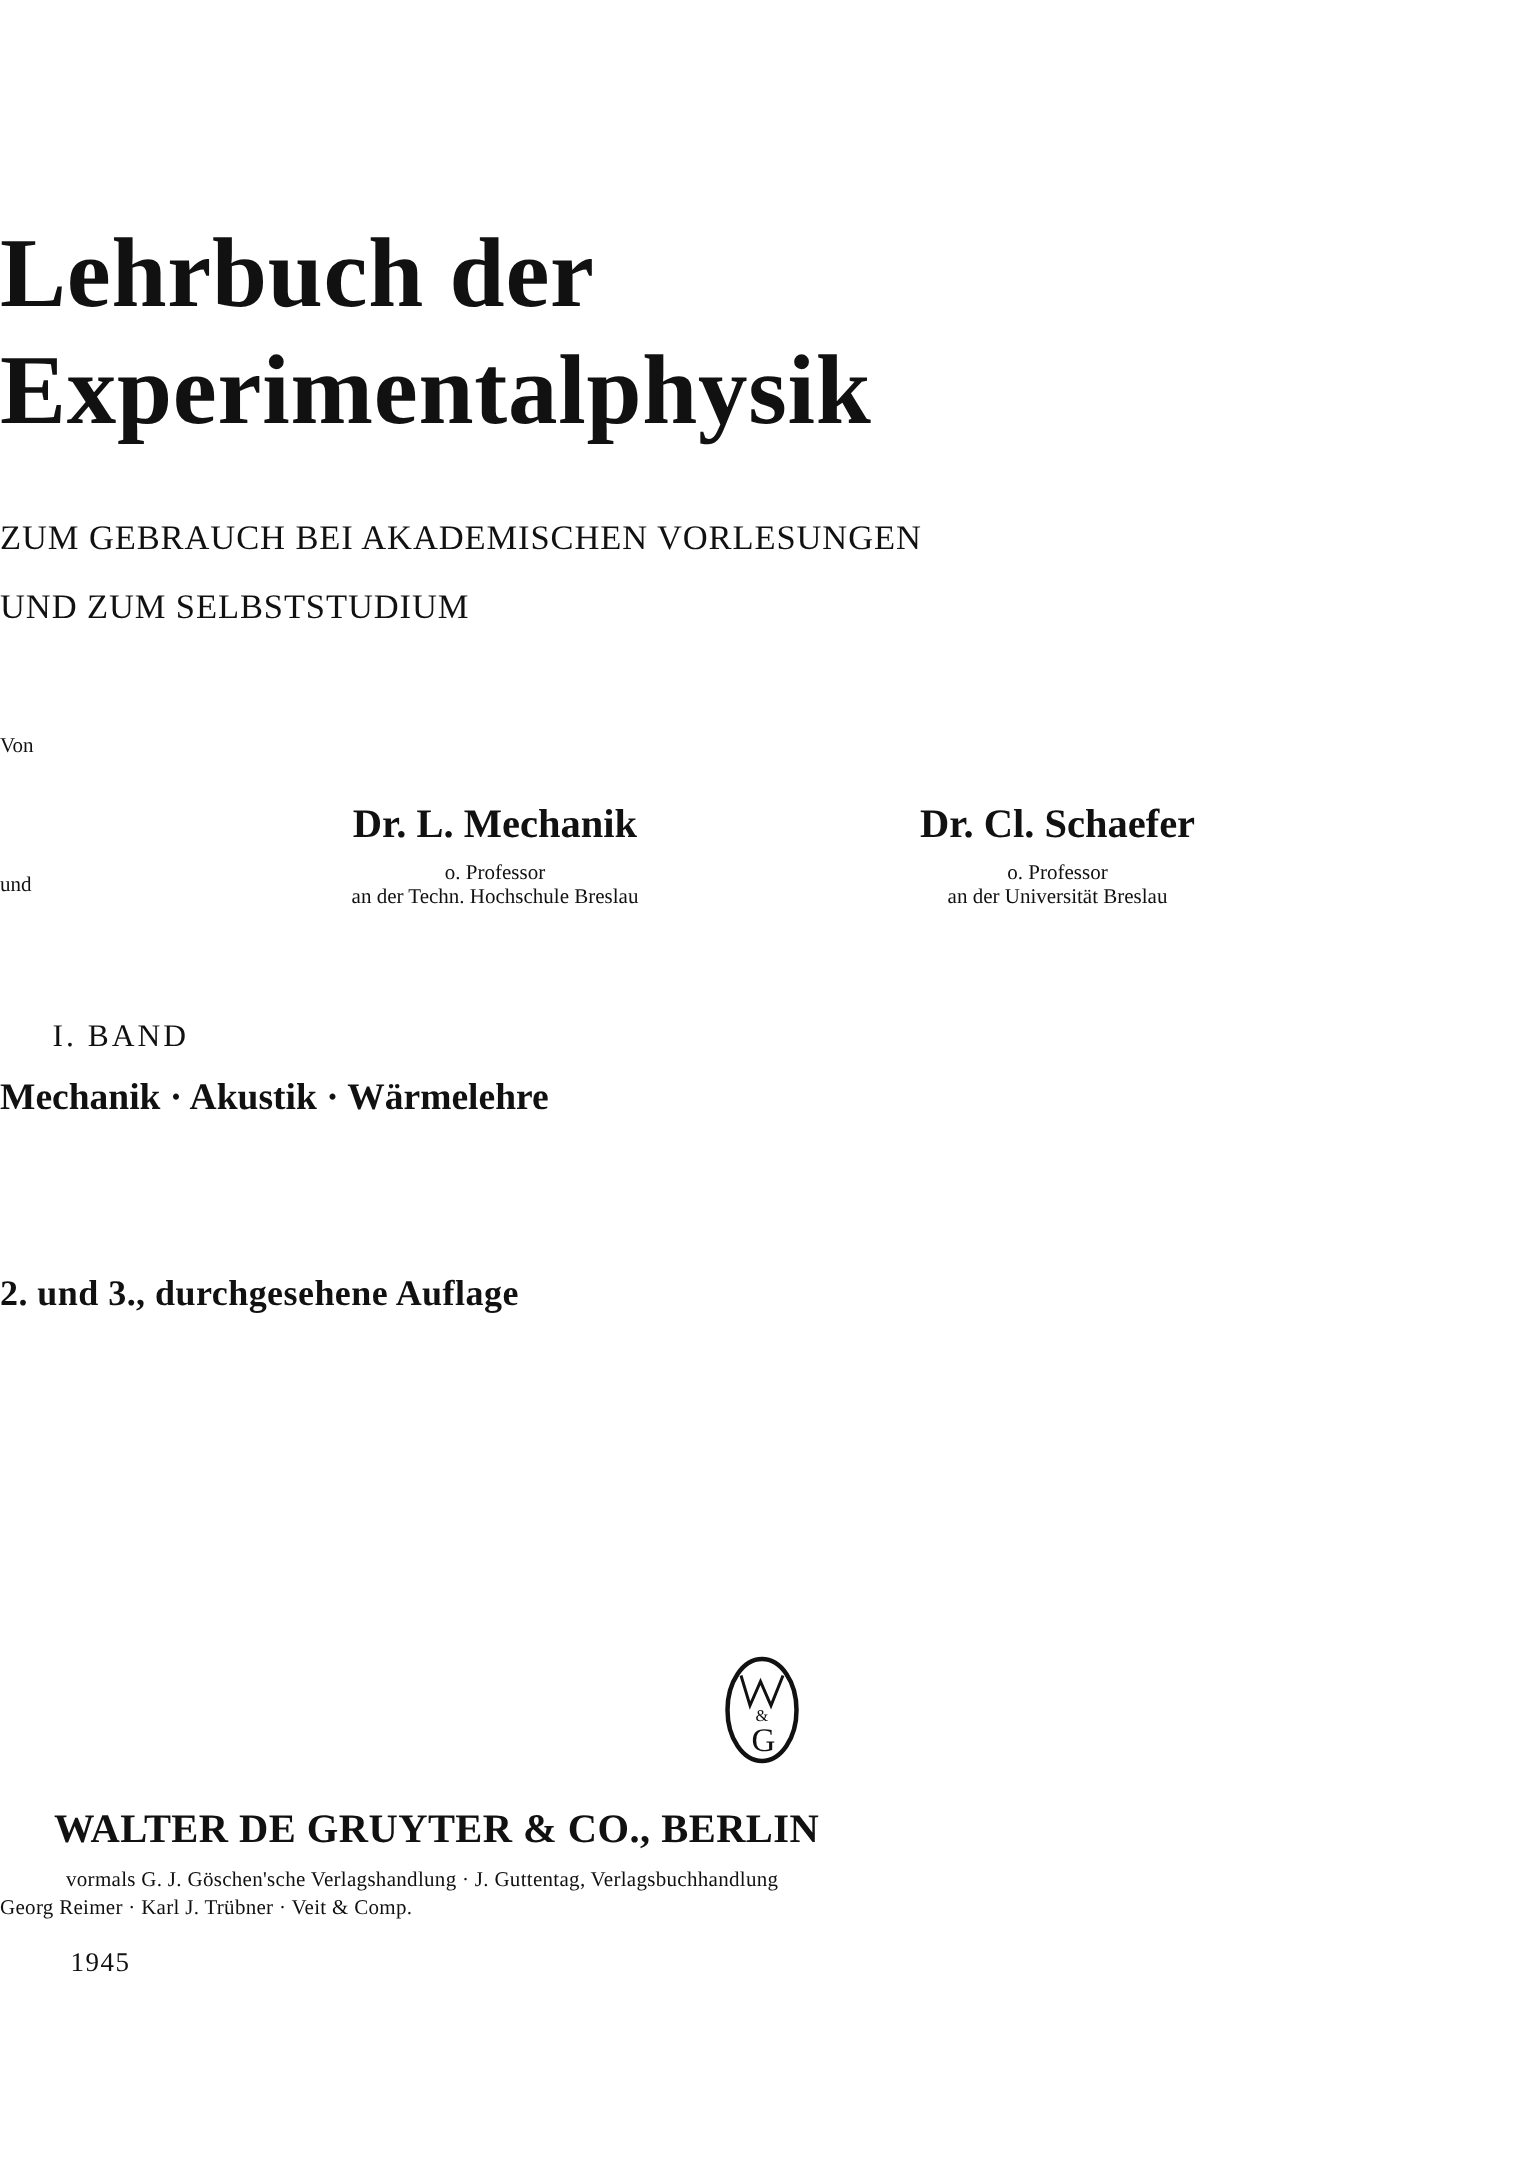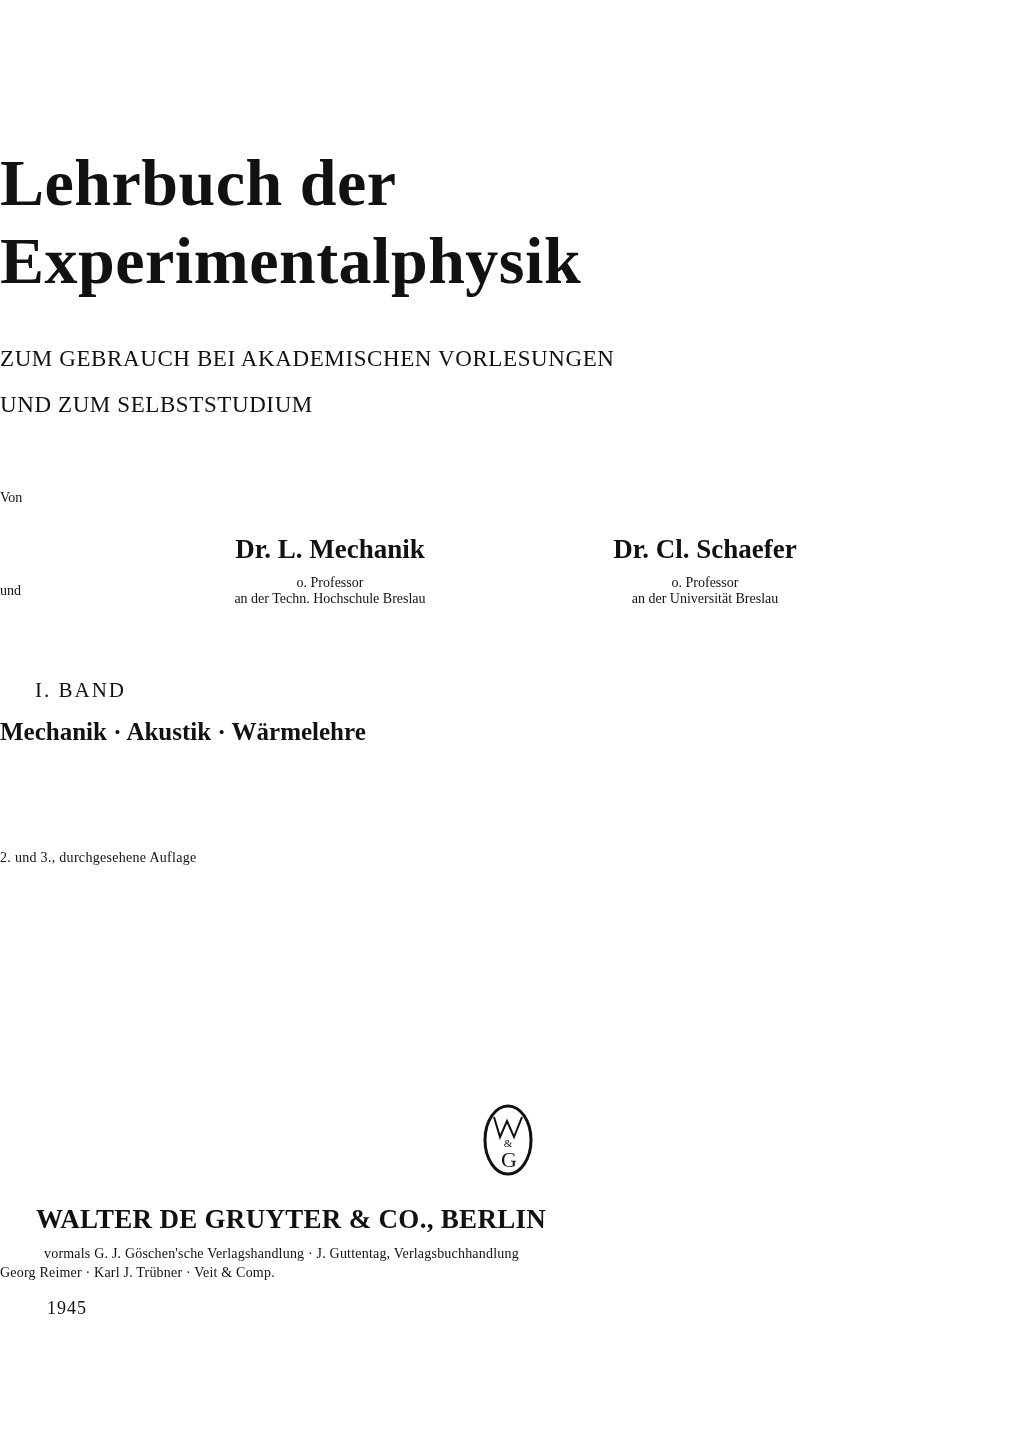--- a/index.html
+++ b/index.html
@@ -5,21 +5,21 @@
   html,body{margin:0;padding:0;background:#ffffff;}
   body{width:1024px;height:1446px;position:relative;overflow:hidden;color:#111;font-family:"Liberation Serif","DejaVu Serif",serif;}
   .abs{position:absolute;left:0;width:1024px;text-align:left;}
   .title{font-weight:bold;font-size:66px;line-height:1;letter-spacing:0.5px;}
   .sub{font-size:23px;letter-spacing:0.6px;}
   .small{font-size:14px;}
   .name{font-weight:bold;font-size:27px;}
   .col{position:absolute;text-align:center;}
   .band{font-size:21px;letter-spacing:2px;}
   .topics{font-weight:bold;font-size:25px;}
-  .ed{font-size:14px;font-weight:normal;letter-spacing:0.3px;}
+  .ed{font-size:24px;font-weight:bold;letter-spacing:0.3px;}
   .pub{font-weight:bold;font-size:27px;letter-spacing:0.3px;}
   .vor{font-size:14px;letter-spacing:0.2px;}
   .year{font-size:18px;letter-spacing:1px;padding-left:47px;}
 </style>
 </head>
 <body>
 
 <div>
 
   <div class="abs title" style="top:150px;">Lehrbuch der</div>

